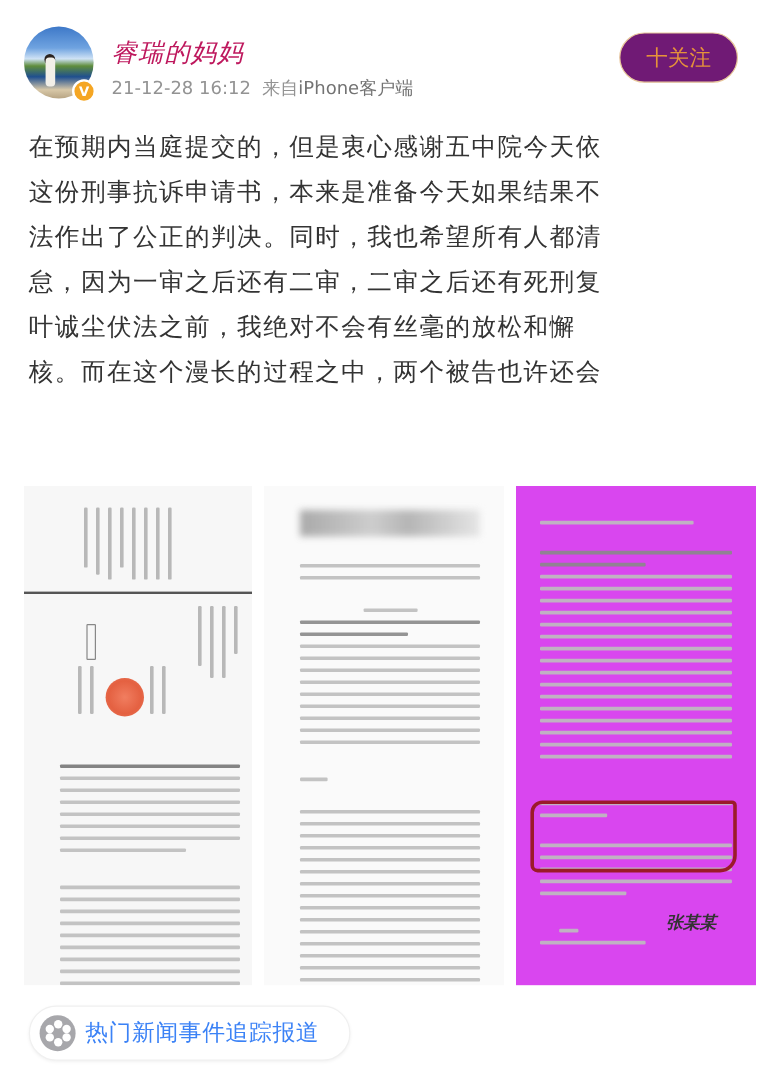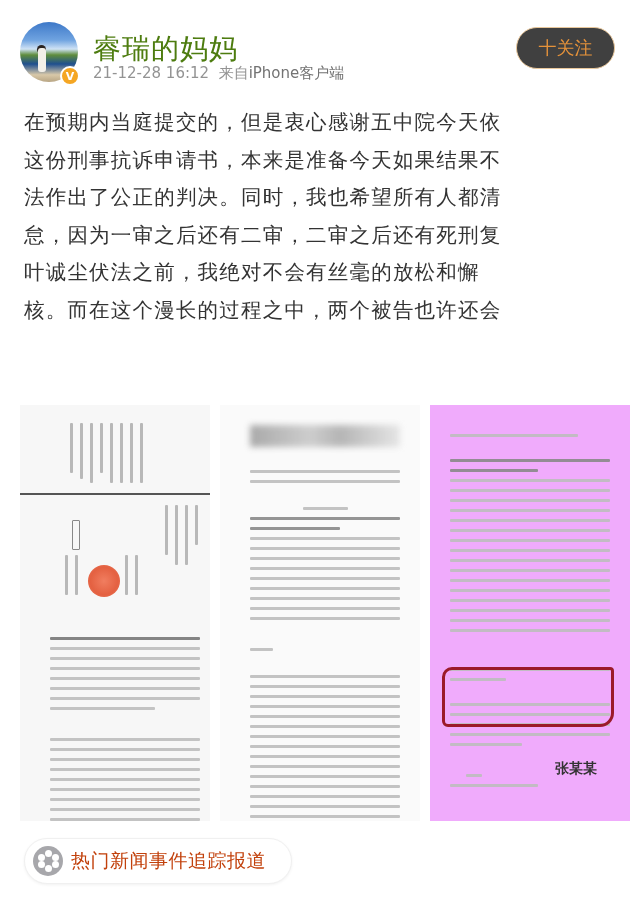--- a/index.html
+++ b/index.html
@@ -8,51 +8,51 @@
 
   .header { position: absolute; left: 0; top: 0; width: 641px; height: 100px; }
   .avatar { position: absolute; left: 20px; top: 22px; width: 58px; height: 60px; border-radius: 50%;
     background: linear-gradient(180deg, #3d78c8 0%, #6fa3e0 30%, #cfe2f5 45%, #5f8d3c 55%, #1f4f8f 70%, #d8c8a8 88%, #b8a584 100%);
     overflow: hidden; }
   .avatar .figure { position: absolute; left: 18px; top: 26px; width: 8px; height: 24px; background: #f2efe8; border-radius: 3px; }
   .avatar .hair { position: absolute; left: 17px; top: 23px; width: 9px; height: 9px; background: #2a2320; border-radius: 50%; }
   .vbadge { position: absolute; left: 60px; top: 66px; width: 20px; height: 20px; border-radius: 50%;
     background: #f5a623; border: 2px solid #fff; color: #fff; font-size: 11px; font-weight: bold;
     display: flex; align-items: center; justify-content: center; }
-  .username { position: absolute; left: 93px; top: 30px; font-size: 28px; color: #4d7c0f; letter-spacing: 1px; }
+  .username { position: absolute; left: 93px; top: 30px; font-size: 21px; color: #be185d; letter-spacing: 1px; font-style: italic; }
   .meta { position: absolute; left: 93px; top: 64px; font-size: 15px; color: #939393; }
   .meta .src { color: #737373; }
   .follow-btn { position: absolute; left: 516px; top: 27px; width: 99px; height: 42px; border: 1.5px solid #e8c79b;
-    border-radius: 21px; color: #e5923a; font-size: 18px; display: flex; align-items: center; justify-content: center; background: #404040; }
+    border-radius: 21px; color: #e5923a; font-size: 18px; display: flex; align-items: center; justify-content: center; background: #701a75; }
 
   .post-text { position: absolute; left: 24px; top: 104px; width: 600px; font-size: 20.5px; line-height: 37.6px; color: #333; letter-spacing: 1.2px; }
   .post-text div { white-space: nowrap; }
 
   .images { position: absolute; left: 0; top: 405px; width: 641px; height: 420px; }
   .img { position: absolute; background: #fbfbfb; overflow: hidden; }
   .img1 { left: 20px; top: 0; width: 190px; height: 416px; background: #f7f7f7; }
   .img2 { left: 220px; top: 0; width: 200px; height: 416px; background: #fafafa; }
-  .img3 { left: 430px; top: 0; width: 200px; height: 416px; background: #f0abfc; }
+  .img3 { left: 430px; top: 0; width: 200px; height: 416px; background: #d946ef; font-style: italic; }
 
   .line { height: 3px; background: #bdbdbd; margin: 7px 0; border-radius: 1px; opacity: 0.9; }
   .vline { position: absolute; width: 3px; background: #b8b8b8; border-radius: 1px; }
   .blk { position: absolute; }
   .stamp { position: absolute; left: 68px; top: 160px; width: 32px; height: 32px; border-radius: 50%;
     background: radial-gradient(circle, #f0704f 0%, #e2502d 60%, #e86a48 100%); opacity: 0.9; }
   .divider { position: absolute; left: 0; top: 88px; width: 190px; height: 2px; background: #555; }
   .redbox { position: absolute; left: 12px; top: 262px; width: 172px; height: 60px; border: 3px solid #9b1a2a; border-radius: 10px 4px 14px 6px; }
   .sig { position: absolute; left: 125px; top: 355px; font-size: 14px; color: #333; font-family: "DejaVu Serif", serif; font-weight: bold; }
   .title-blur { position: absolute; left: 30px; top: 20px; width: 150px; height: 22px; background: linear-gradient(90deg, #888 0%, #bbb 40%, #999 60%, #ddd 100%); filter: blur(3px); opacity: 0.7; }
 
   .topic { position: absolute; left: 24px; top: 838px; height: 46px; width: 268px; border-radius: 23px;
     background: #fff; border: 1px solid #f0f0f0; box-shadow: 0 1px 3px rgba(0,0,0,0.06);
     display: flex; align-items: center; padding-left: 8px; }
   .topic-icon { width: 30px; height: 30px; border-radius: 50%; background: #a7a7ab; position: relative; margin-right: 8px; }
   .topic-icon span { position: absolute; width: 7px; height: 7px; border-radius: 50%; background: #fff; }
-  .topic-label { font-size: 19px; color: #c2410c; letter-spacing: 0.5px; }
+  .topic-label { font-size: 19px; color: #3b82f6; letter-spacing: 0.5px; }
 </style>
 </head>
 <body>
 
 <div class="header">
   <div class="avatar">
     <div class="hair"></div>
     <div class="figure"></div>
   </div>
   <div class="vbadge">V</div>

